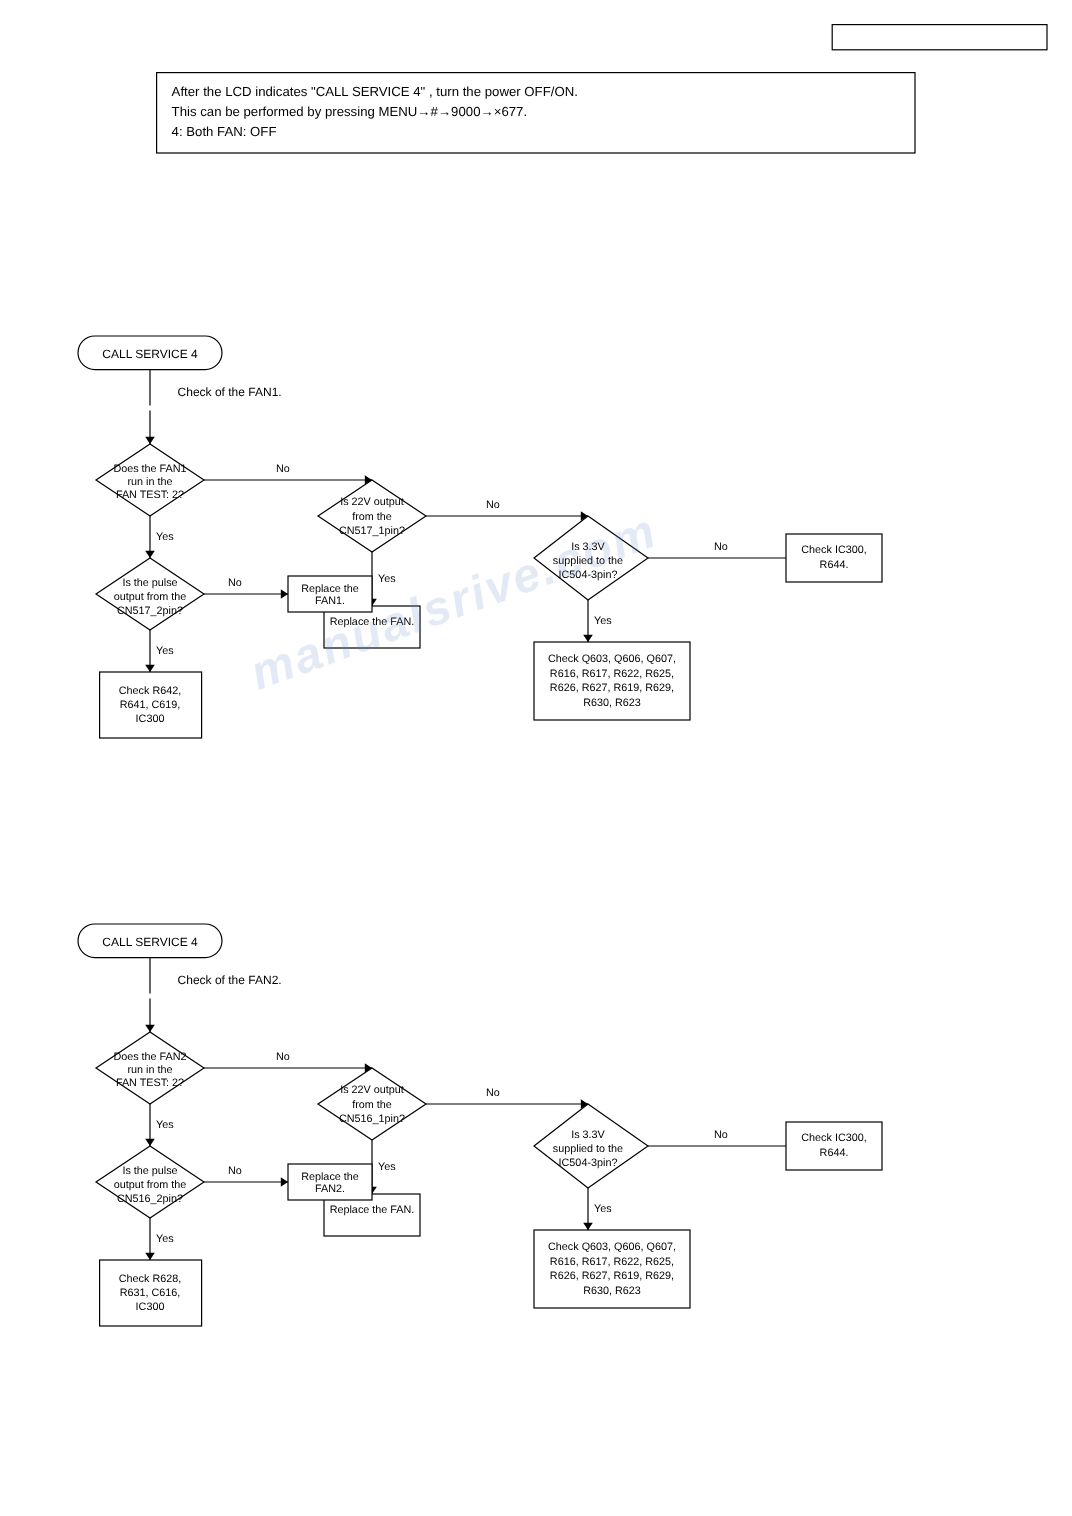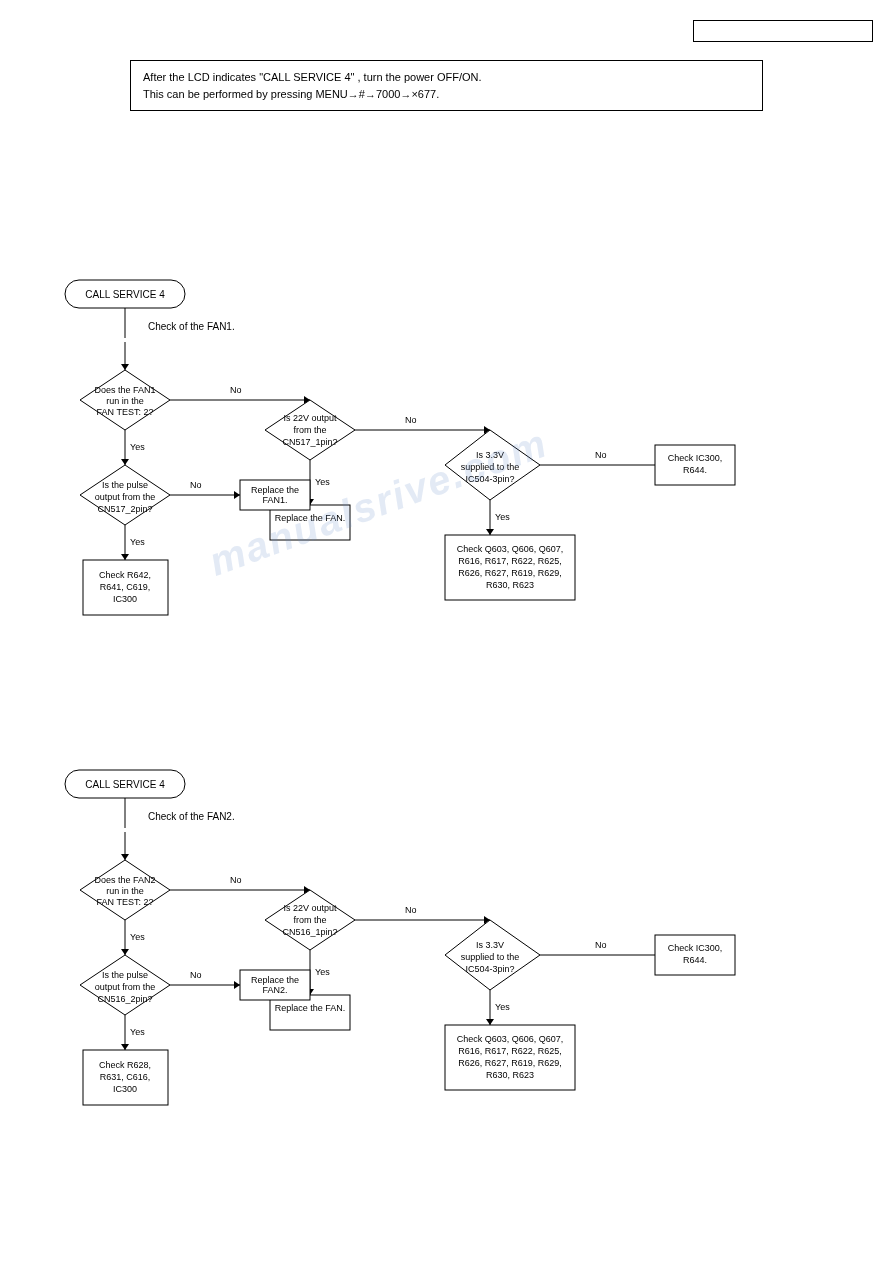--- a/index.html
+++ b/index.html
@@ -59,21 +59,22 @@
   </style>
 </head>
 <body>
 
 <div class="page">
 
   <div class="top-right-box"></div>
 
   <div class="info-box">
     <div>After the LCD indicates "CALL SERVICE 4" , turn the power OFF/ON.</div>
-    <div>This can be performed by pressing  MENU→#→7000→×677.</div>
+    <div>This can be performed by pressing  MENU→#→9000→×677.</div>
+    <div>     4: Both FAN: OFF</div>
   </div>
 
   <div class="watermark">manualsrive.com</div>
 
   <svg style="position:absolute; top:270px; left:0; width:893px; height:500px;">
 
     <rect x="65" y="10" width="120" height="28" rx="14" ry="14" fill="white" stroke="black" stroke-width="1"></rect>
     <text x="125" y="28" text-anchor="middle" font-size="10" font-family="Arial">CALL SERVICE 4</text>
 
     <text x="148" y="60" font-size="10" font-family="Arial">Check of the FAN1.</text>

